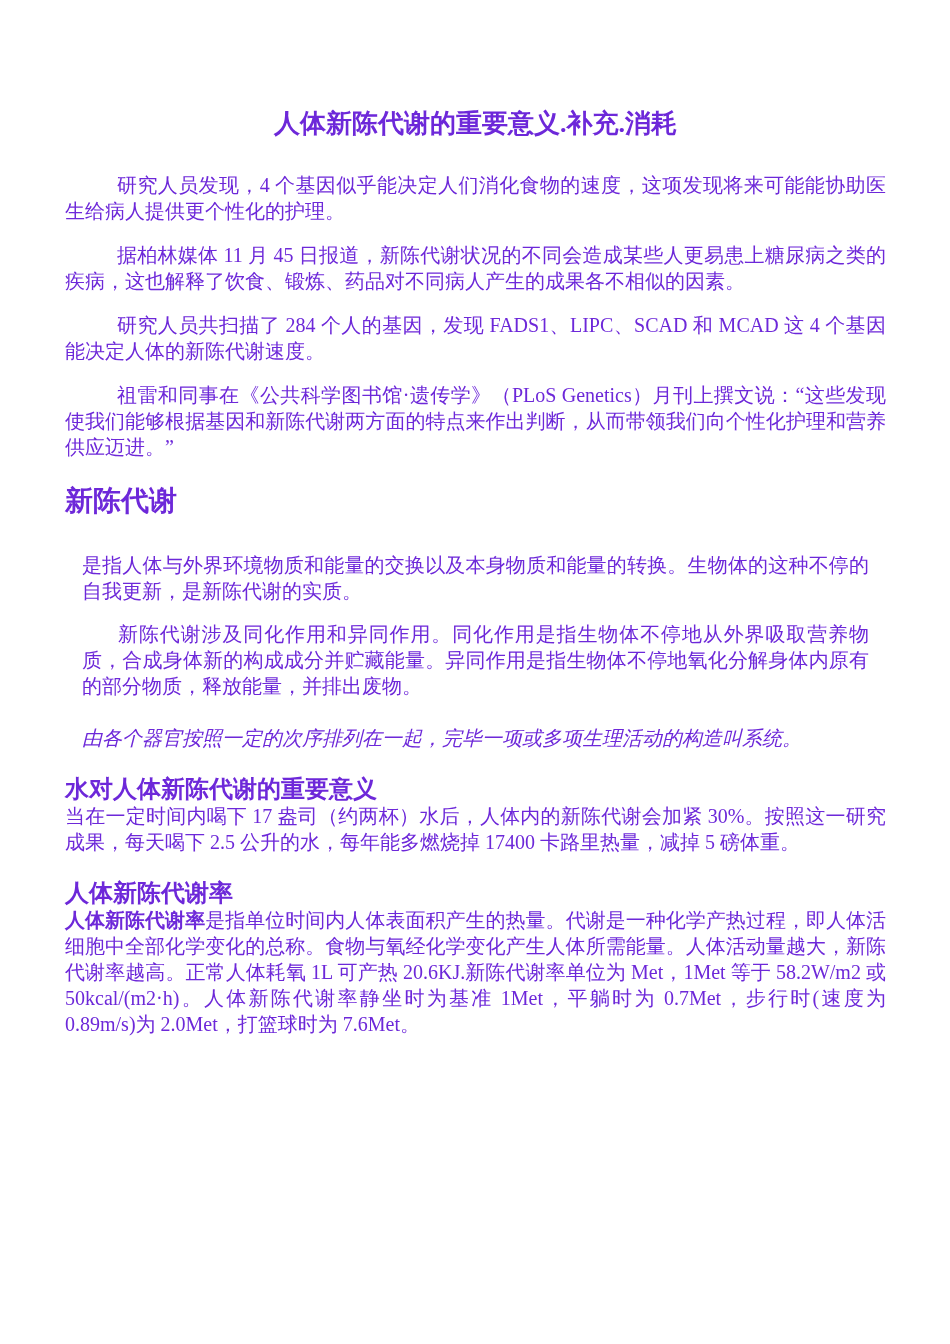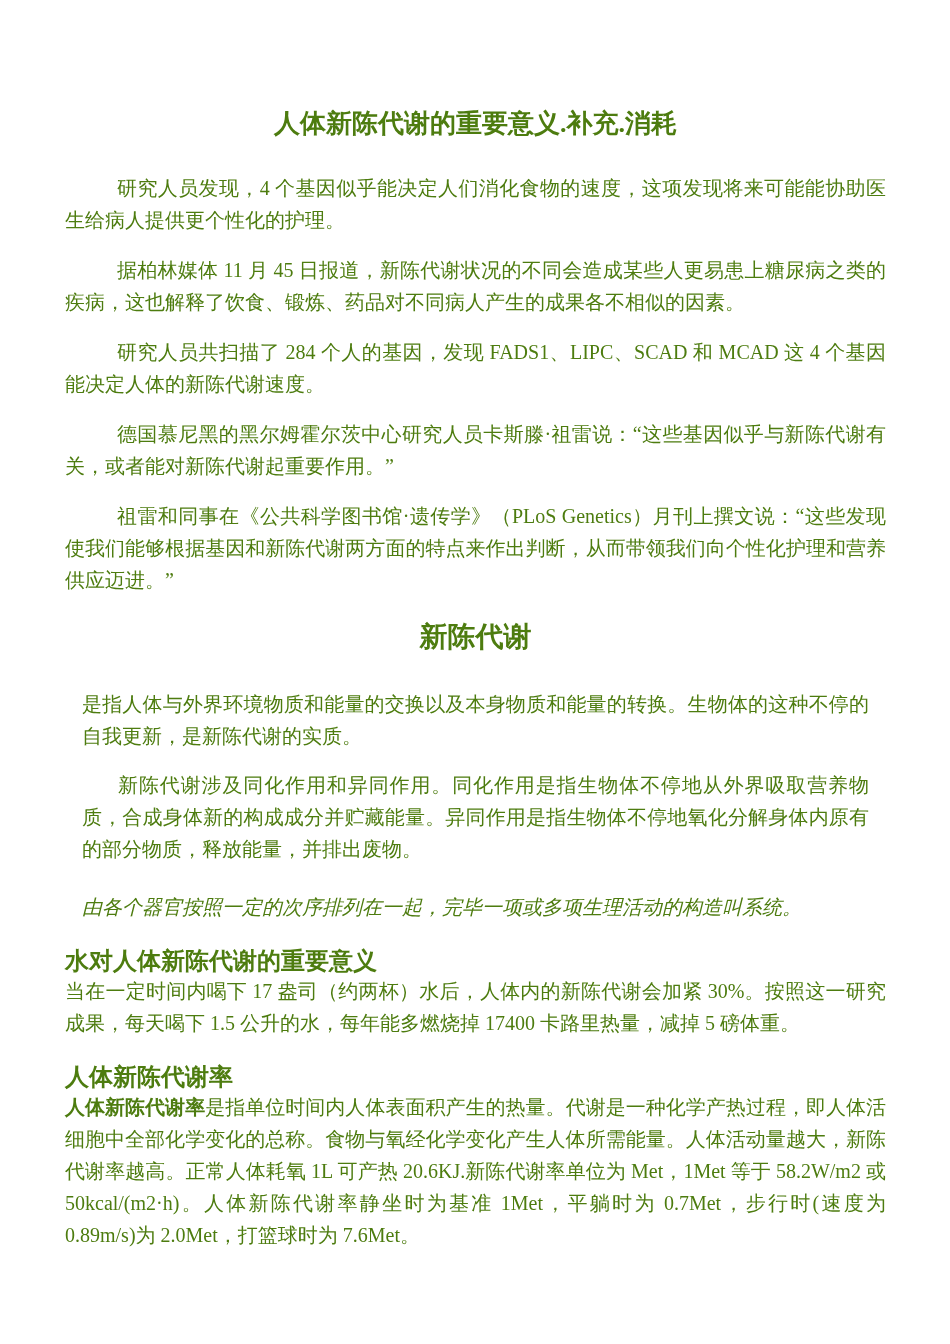--- a/index.html
+++ b/index.html
@@ -11,48 +11,48 @@
     width: 950px;
     height: 1344px;
     overflow: hidden;
   }
   .page {
     box-sizing: border-box;
     width: 950px;
     height: 1120px;
     padding: 104px 64px 0 65px;
     background: #ffffff;
-    color: #4d7c0f;
+    color: #6d28d9;
   }
   .doc-title {
     margin: 0 0 28px 0;
     font-family: "Liberation Serif", "DejaVu Serif", serif;
     font-size: 26px;
     line-height: 40px;
     font-weight: bold;
     text-align: center;
   }
   p.body-par {
     margin: 0;
     font-family: "Liberation Serif", "DejaVu Serif", serif;
     font-size: 20px;
-    line-height: 32px;
+    line-height: 26px;
     text-align: justify;
   }
   .intro p.body-par {
     margin-bottom: 18px;
     text-indent: 52px;
   }
   .section-heading {
     margin: 22px 0 32px 0;
     font-family: "Liberation Serif", "DejaVu Serif", serif;
     font-size: 28px;
     line-height: 38px;
     font-weight: bold;
-    text-align: center;
+    text-align: left;
   }
   .section p.body-par { margin: 17px; }
   p.indent-2 { text-indent: 36px; }
   p.standalone {
     margin-top: 26px !important;
     font-style: italic;
   }
   .sub-heading {
     margin: 24px 0 0 0;
     font-family: "Liberation Sans", "DejaVu Sans", sans-serif;
@@ -70,31 +70,30 @@
 <body>
 
 <div class="page">
 
   <h1 class="doc-title">人体新陈代谢的重要意义.补充.消耗</h1>
 
   <div class="intro">
     <p class="body-par">研究人员发现，4 个基因似乎能决定人们消化食物的速度，这项发现将来可能能协助医生给病人提供更个性化的护理。</p>
     <p class="body-par">据柏林媒体 11 月 45 日报道，新陈代谢状况的不同会造成某些人更易患上糖尿病之类的疾病，这也解释了饮食、锻炼、药品对不同病人产生的成果各不相似的因素。</p>
     <p class="body-par">研究人员共扫描了 284 个人的基因，发现 FADS1、LIPC、SCAD 和 MCAD 这 4 个基因能决定人体的新陈代谢速度。</p>
-    <p class="body-par">德国慕尼黑的黑尔姆霍尔茨中心研究人员卡斯滕·祖雷说：“这些基因似乎与新陈代谢有关，或者能对新陈代谢起重要作用。”</p>
     <p class="body-par">祖雷和同事在《公共科学图书馆·遗传学》（PLoS Genetics）月刊上撰文说：“这些发现使我们能够根据基因和新陈代谢两方面的特点来作出判断，从而带领我们向个性化护理和营养供应迈进。”</p>
   </div>
 
   <h2 class="section-heading">新陈代谢</h2>
 
   <div class="section">
     <p class="body-par">是指人体与外界环境物质和能量的交换以及本身物质和能量的转换。生物体的这种不停的自我更新，是新陈代谢的实质。</p>
     <p class="body-par indent-2">新陈代谢涉及同化作用和异同作用。同化作用是指生物体不停地从外界吸取营养物质，合成身体新的构成成分并贮藏能量。异同作用是指生物体不停地氧化分解身体内原有的部分物质，释放能量，并排出废物。</p>
     <p class="body-par standalone">由各个器官按照一定的次序排列在一起，完毕一项或多项生理活动的构造叫系统。</p>
   </div>
 
   <h3 class="sub-heading">水对人体新陈代谢的重要意义</h3>
-  <p class="body-par">当在一定时间内喝下 17 盎司（约两杯）水后，人体内的新陈代谢会加紧 30%。按照这一研究成果，每天喝下 1.5 公升的水，每年能多燃烧掉 17400 卡路里热量，减掉 5 磅体重。</p>
+  <p class="body-par">当在一定时间内喝下 17 盎司（约两杯）水后，人体内的新陈代谢会加紧 30%。按照这一研究成果，每天喝下 2.5 公升的水，每年能多燃烧掉 17400 卡路里热量，减掉 5 磅体重。</p>
 
   <h3 class="sub-heading">人体新陈代谢率</h3>
   <p class="body-par"><span class="runin-bold">人体新陈代谢率</span><span>是指单位时间内人体表面积产生的热量。代谢是一种化学产热过程，即人体活细胞中全部化学变化的总称。食物与氧经化学变化产生人体所需能量。人体活动量越大，新陈代谢率越高。正常人体耗氧 1L 可产热 20.6KJ.新陈代谢率单位为 Met，1Met 等于 58.2W/m2 或 50kcal/(m2·h)。人体新陈代谢率静坐时为基准 1Met，平躺时为 0.7Met，步行时(速度为 0.89m/s)为 2.0Met，打篮球时为 7.6Met。</span></p>
 
 </div>
 
 </body></html>

